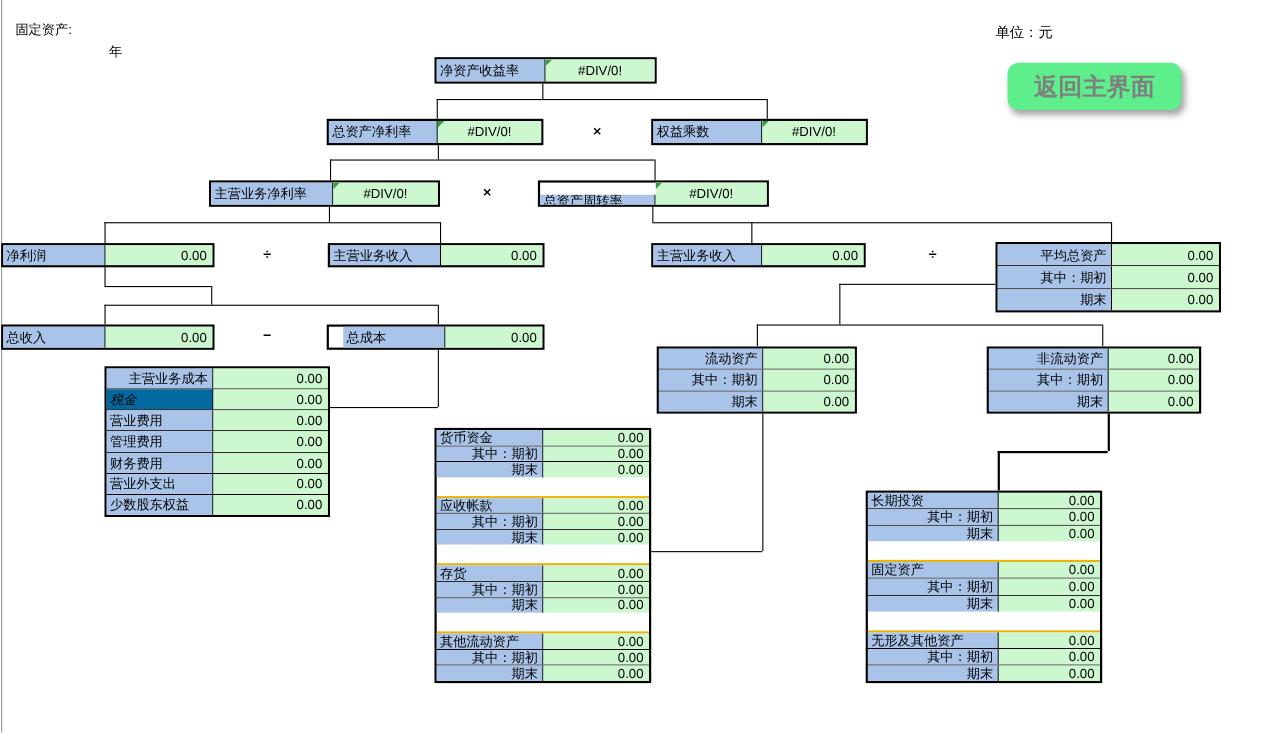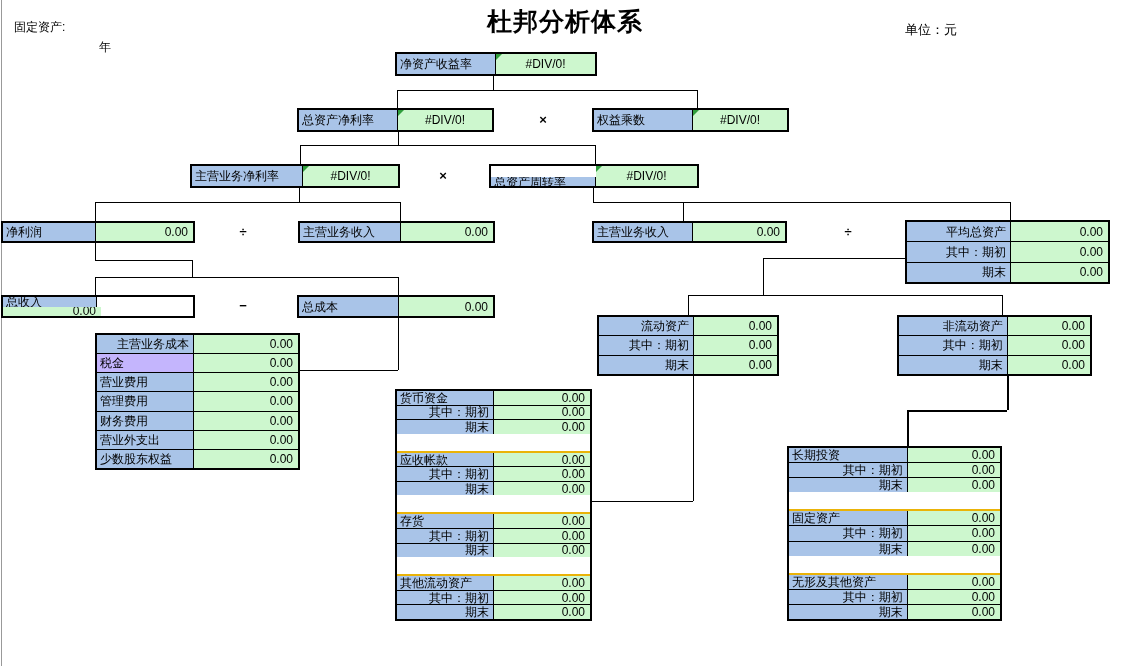--- a/index.html
+++ b/index.html
@@ -35,24 +35,24 @@
   .comment-tri{position:absolute;left:0;top:0;width:0;height:0;
     border-top:6px solid #2f9e3c;border-right:6px solid transparent;}
   .op{position:absolute;font-size:13px;font-weight:bold;transform:translate(-50%,-50%);}
   .cline{position:absolute;background:#000;}
 </style>
 </head>
 <body>
 
 <div id="canvas">
   <div class="window-edge"></div>
-  <div class="page-title">杜邦分析体系</div>
   <div class="hdr-text unit-name">固定资产:</div>
   <div class="hdr-text year">年</div>
   <div class="hdr-text unit">单位：元</div>
+  <button class="back-btn" style="background: rgb(95, 238, 140); color: rgb(127, 127, 127);">返回主界面</button>
 <div class="cline" style="left: 493px; top: 72px; width: 1px; height: 18px;"></div>
     <div class="cline" style="left: 397px; top: 90px; width: 300px; height: 1px;"></div>
     <div class="cline" style="left: 397px; top: 90px; width: 1px; height: 18px;"></div>
     <div class="cline" style="left: 697px; top: 90px; width: 1px; height: 18px;"></div>
     <div class="cline" style="left: 398px; top: 128px; width: 1px; height: 17px;"></div>
     <div class="cline" style="left: 300px; top: 145px; width: 295px; height: 1px;"></div>
     <div class="cline" style="left: 300px; top: 145px; width: 1px; height: 19px;"></div>
     <div class="cline" style="left: 595px; top: 145px; width: 1px; height: 19px;"></div>
     <div class="cline" style="left: 299px; top: 184px; width: 1px; height: 18px;"></div>
     <div class="cline" style="left: 95px; top: 202px; width: 305px; height: 1px;"></div>
@@ -105,25 +105,25 @@
       <div class="cell val" style="width: 98px; background: rgb(205, 247, 206);">0.00</div>
     </div>
     <div class="node" style="left: 298px; top: 221px; width: 197px; height: 22px;">
       <div class="cell lbl" style="width: 102px; background: rgb(169, 196, 232);">主营业务收入</div>
       <div class="cell val" style="width: 93px; background: rgb(205, 247, 206);">0.00</div>
     </div>
     <div class="node" style="left: 592px; top: 221px; width: 195px; height: 22px;">
       <div class="cell lbl" style="width: 100px; background: rgb(169, 196, 232);">主营业务收入</div>
       <div class="cell val" style="width: 93px; background: rgb(205, 247, 206);">0.00</div>
     </div>
-    <div class="node" style="left: 1px; top: 295px; width: 194px; height: 23px; flex-direction: column;">
+    <div class="node" style="left: 1px; top: 295px; width: 194px; height: 23px;">
       <div class="cell lbl" style="width: 94px; background: rgb(169, 196, 232);">总收入</div>
       <div class="cell val" style="width: 98px; background: rgb(205, 247, 206);">0.00</div>
     </div>
-    <div class="node" style="left: 297px; top: 295px; width: 198px; height: 23px;">
+    <div class="node" style="left: 297px; top: 295px; width: 198px; height: 23px; padding-left: 13px;">
       <div class="cell lbl" style="width: 101px; background: rgb(169, 196, 232);">总成本</div>
       <div class="cell val" style="width: 95px; background: rgb(205, 247, 206);">0.00</div>
     </div>
     <div class="op" style="left: 543px; top: 119px;">×</div>
     <div class="op" style="left: 443px; top: 175px;">×</div>
     <div class="op" style="left: 243px; top: 231px;">÷</div>
     <div class="op" style="left: 848px; top: 231px;">÷</div>
     <div class="op" style="left: 243px; top: 305px;">−</div>
     <div class="list" style="left: 905px; top: 220px; width: 205px; height: 64px;">
       <div class="lrow">
@@ -166,21 +166,21 @@
         <div class="cell lbl right" style="width: 110px; background: rgb(169, 196, 232);">期末</div>
         <div class="cell val" style="width: 83px; background: rgb(205, 247, 206);">0.00</div>
       </div>
     </div>
     <div class="list" style="left: 95px; top: 333px; width: 205px; height: 137px;">
       <div class="lrow">
         <div class="cell lbl" style="width: 98px; background: rgb(169, 196, 232); padding-left: 20px;">主营业务成本</div>
         <div class="cell val" style="width: 105px; background: rgb(205, 247, 206);">0.00</div>
       </div>
       <div class="lrow">
-        <div class="cell lbl" style="width: 98px; background: #c4b5fd;">税金</div>
+        <div class="cell lbl" style="width: 98px; background: #0369a1; font-style: italic;">税金</div>
         <div class="cell val" style="width: 105px; background: rgb(205, 247, 206);">0.00</div>
       </div>
       <div class="lrow">
         <div class="cell lbl" style="width: 98px; background: rgb(169, 196, 232);">营业费用</div>
         <div class="cell val" style="width: 105px; background: rgb(205, 247, 206);">0.00</div>
       </div>
       <div class="lrow">
         <div class="cell lbl" style="width: 98px; background: rgb(169, 196, 232);">管理费用</div>
         <div class="cell val" style="width: 105px; background: rgb(205, 247, 206);">0.00</div>
       </div>

